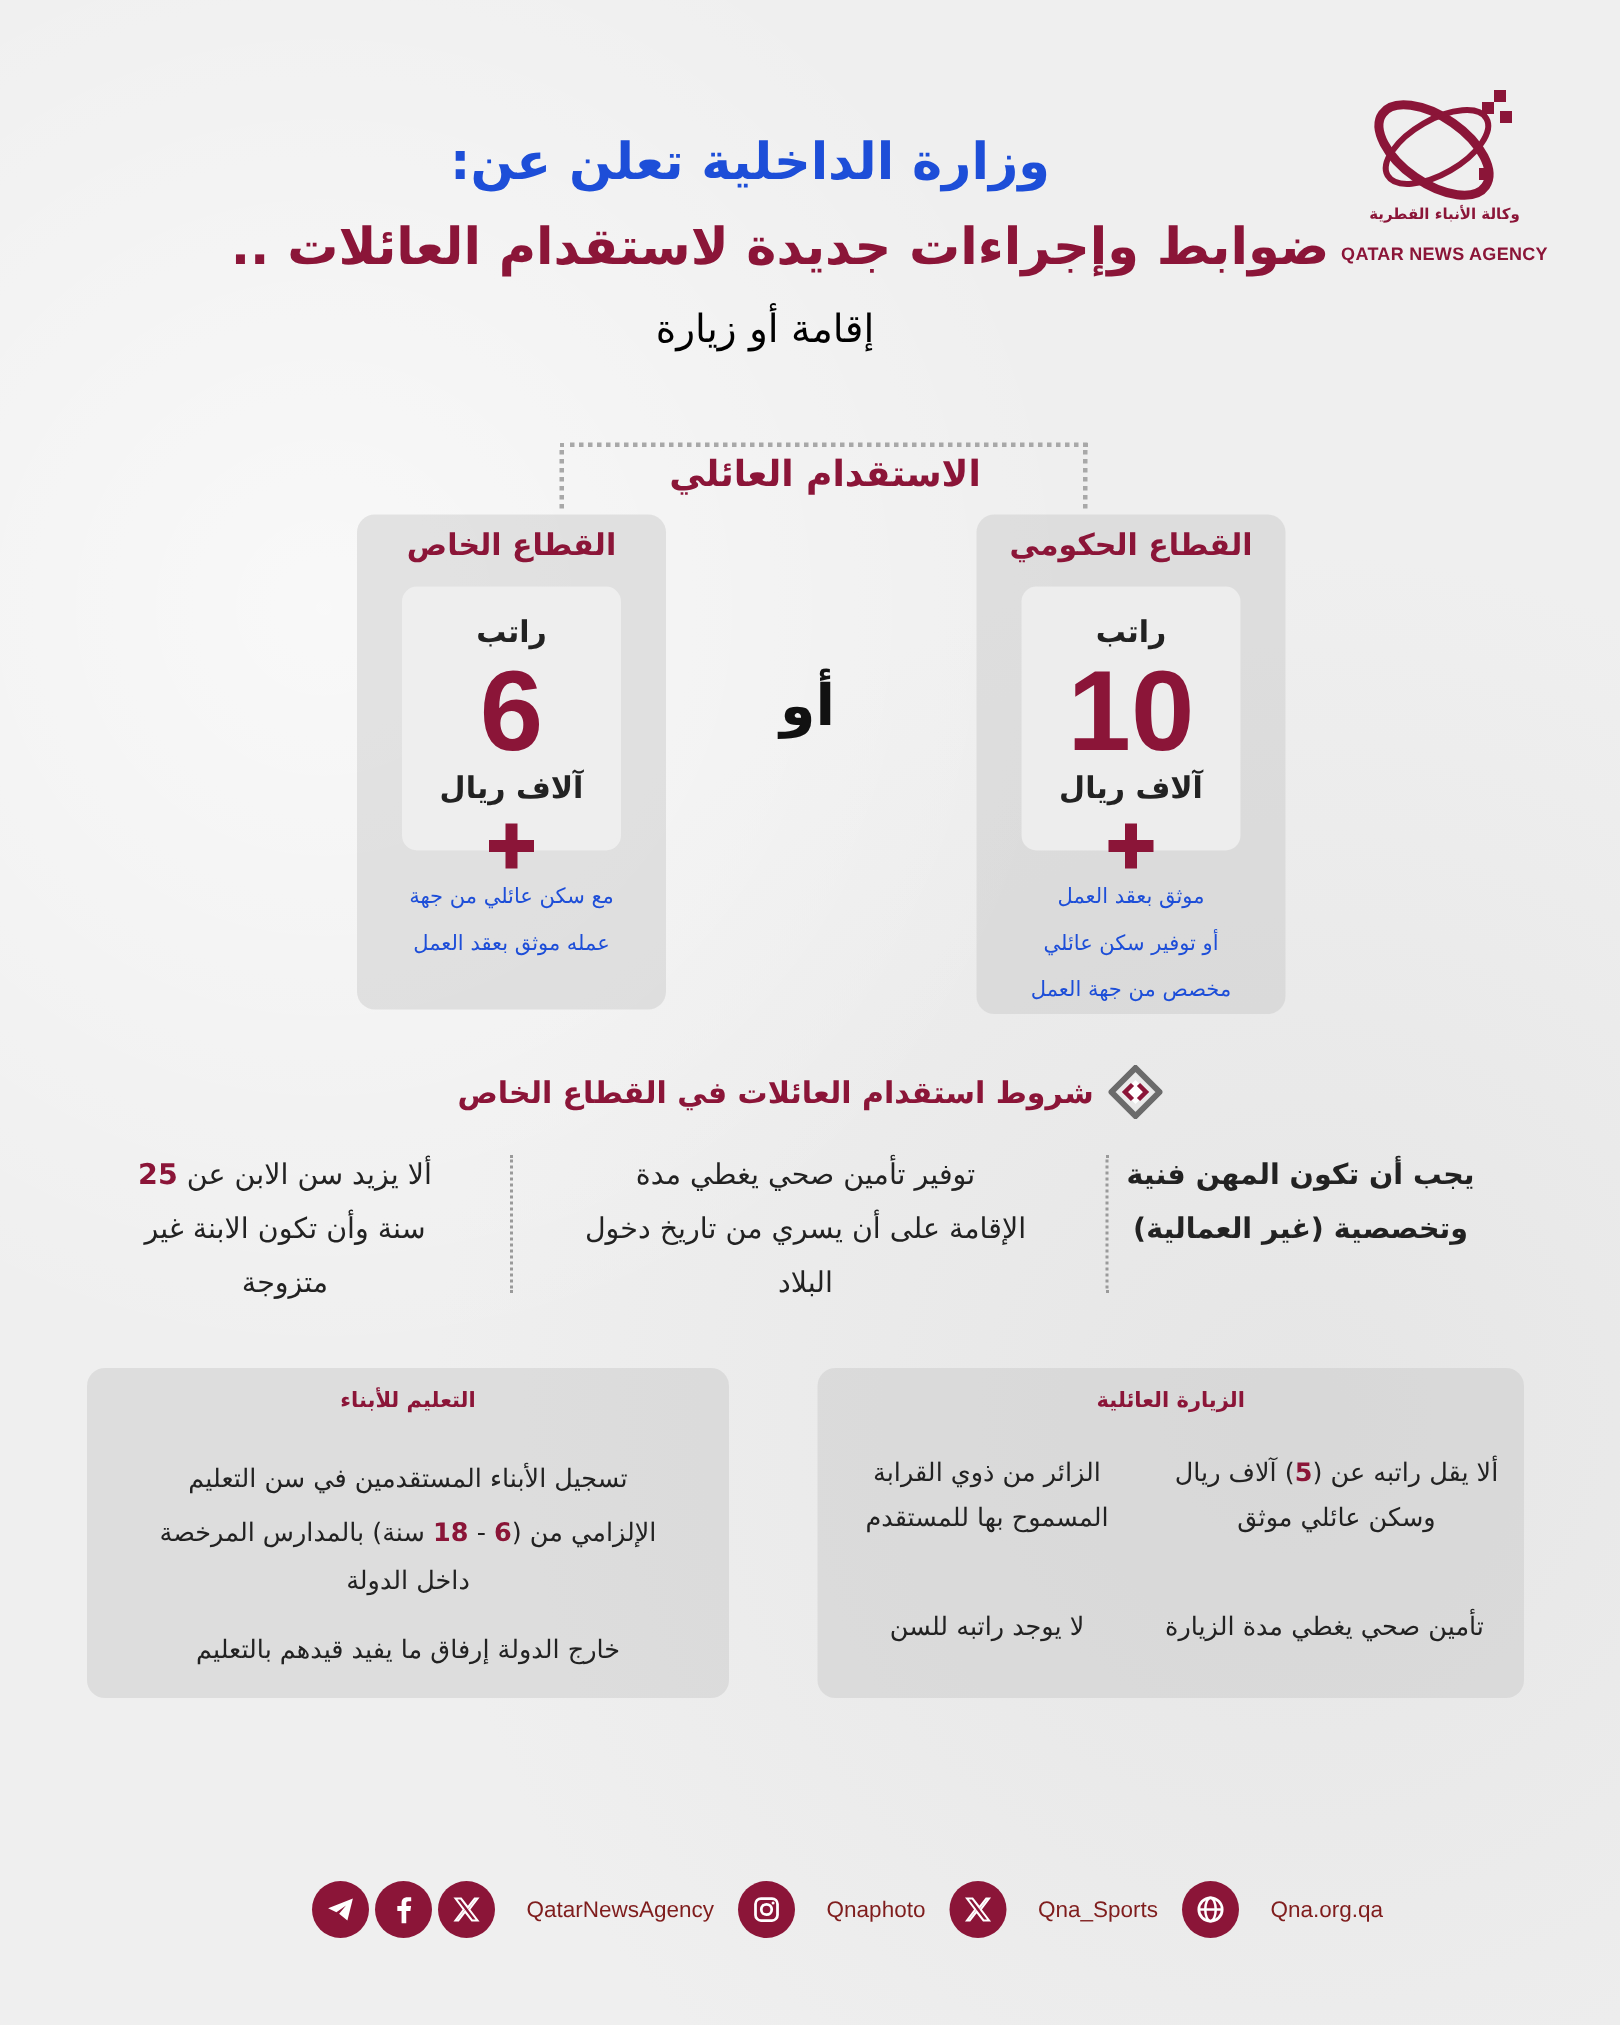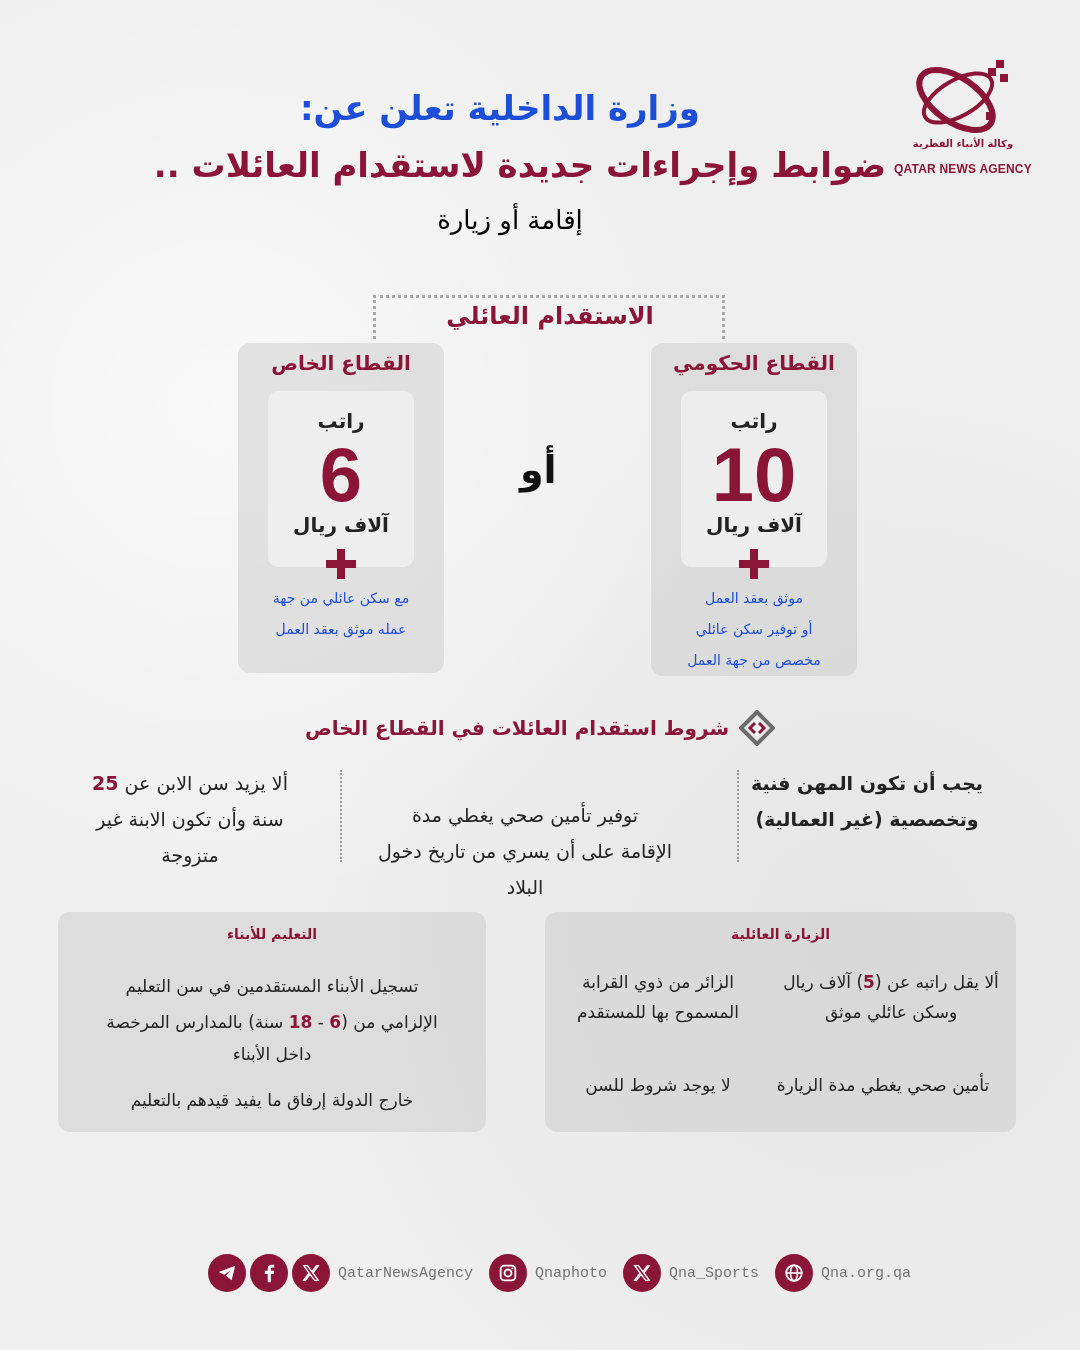--- a/index.html
+++ b/index.html
@@ -49,21 +49,21 @@
     .sector-desc { position: absolute; left: 4px; top: 240px; width: 198px; text-align: center; font-size: 14px; line-height: 31px; color: #1d4ed8; }
 
     .or-word { left: 520px; top: 448px; width: 70px; text-align: left; font-size: 38px; font-weight: bold; color: #111; }
 
     
     .cond-head { left: 290px; top: 708px; width: 500px; height: 40px; display: flex; align-items: center; justify-content: center; gap: 10px; }
     .cond-head-text { font-size: 20px; font-weight: bold; color: #8b1538; }
     .diamond-icon { width: 36px; height: 36px; direction: ltr; }
     .cond-col { top: 765px; text-align: center; font-size: 19px; line-height: 36px; color: #222; }
     .cond-1 { left: 742px; width: 250px; font-weight: bold; }
-    .cond-2 { left: 348px; width: 354px; margin-top: 32px; }
+    .cond-2 { left: 360px; width: 354px; }
     .cond-3 { left: 70px; width: 240px; }
     .vdiv { top: 770px; height: 92px; border-left: 2px dotted #9a9a9a; }
     .vdiv-1 { left: 737px; }
     .vdiv-2 { left: 340px; }
     .num-hl { color: #8b1538; font-weight: bold; }
 
     
     .box { background: rgba(200,200,200,0.45); border-radius: 12px; }
     .box-visit { left: 545px; top: 912px; width: 471px; height: 220px; }
     .box-edu { left: 58px; top: 912px; width: 428px; height: 220px; }
@@ -74,21 +74,21 @@
     .v3 { left: 218px; top: 158px; width: 240px; }
     .v4 { left: 8px; top: 158px; width: 210px; }
     .e-item { position: absolute; left: 10px; width: 408px; text-align: center; font-size: 17px; line-height: 36px; color: #222; }
     .e1 { top: 56px; }
     .e2 { top: 170px; }
 
     
     .footer { left: 208px; top: 1254px; height: 38px; display: flex; align-items: center; direction: ltr; }
     .ficon { width: 38px; height: 38px; border-radius: 50%; background: #8b1538; display: flex; align-items: center; justify-content: center; margin-right: 4px; flex-shrink: 0; }
     .ficon svg { width: 22px; height: 22px; }
-    .flabel { font-family: Liberation Mono, monospace; font-size: 15px; color: #737373; margin-left: 4px; margin-right: 16px; white-space: nowrap; }
+    .flabel { font-family: Liberation Sans, sans-serif; font-size: 15px; color: #7f1d1d; margin-left: 17px; margin-right: 16px; white-space: nowrap; }
   </style>
 </head>
 <body>
 
 <div class="abs logo">
   <svg width="150" height="90" viewBox="0 0 150 90" style="position:absolute;left:0;top:0;">
     <ellipse cx="68" cy="50" rx="42" ry="22" transform="rotate(35 68 50)" fill="none" stroke="#8b1538" stroke-width="6"></ellipse>
     <ellipse cx="70" cy="48" rx="38" ry="18" transform="rotate(-30 70 48)" fill="none" stroke="#8b1538" stroke-width="4"></ellipse>
     <rect x="108" y="10" width="8" height="8" fill="#8b1538"></rect>
     <rect x="100" y="18" width="8" height="8" fill="#8b1538"></rect>
@@ -168,29 +168,29 @@
   <div class="box-title">الزيارة العائلية</div>
   <div class="v-item v1">
     <div><span>ألا يقل راتبه عن (</span><span class="num-hl">5</span><span>) آلاف ريال</span></div>
     <div>وسكن عائلي موثق</div>
   </div>
   <div class="v-item v2">
     <div>الزائر من ذوي القرابة</div>
     <div>المسموح بها للمستقدم</div>
   </div>
   <div class="v-item v3">تأمين صحي يغطي مدة الزيارة</div>
-  <div class="v-item v4">لا يوجد شروط للسن</div>
+  <div class="v-item v4">لا يوجد راتبه للسن</div>
 </div>
 
 <div class="abs box box-edu">
   <div class="box-title">التعليم للأبناء</div>
   <div class="e-item e1">
     <div>تسجيل الأبناء المستقدمين في سن التعليم</div>
     <div><span>الإلزامي من (</span><span class="num-hl">6</span><span> - </span><span class="num-hl">18</span><span> سنة) بالمدارس المرخصة</span></div>
-    <div style="line-height:28px;">داخل الأبناء</div>
+    <div style="line-height:28px;">داخل الدولة</div>
   </div>
   <div class="e-item e2">خارج الدولة إرفاق ما يفيد قيدهم بالتعليم</div>
 </div>
 
 <div class="abs footer">
   <span class="ficon">
     <svg viewBox="0 0 24 24">
         <path d="M3 11 L21 4 L17 20 L11 15 L16 9 L9 14 Z" fill="#fff"></path>
       </svg>
   </span>

